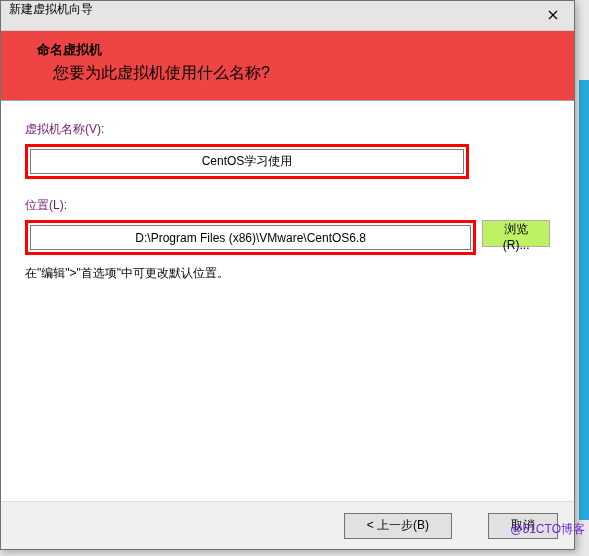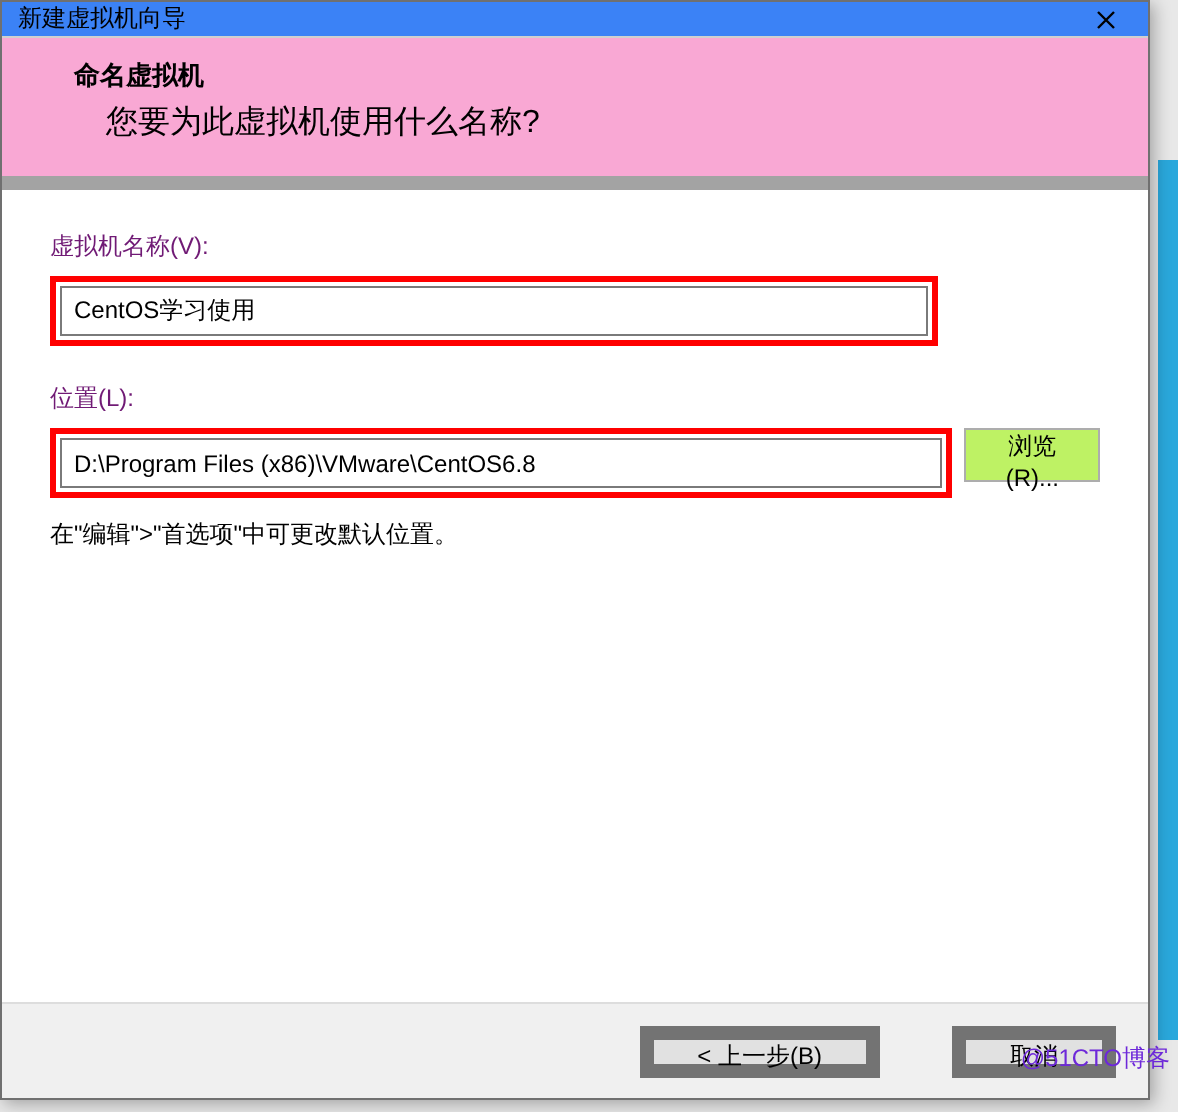--- a/index.html
+++ b/index.html
@@ -15,42 +15,42 @@
       position: absolute;
       left: 0;
       top: 0;
       width: 575px;
       height: 550px;
       background: #fff;
       border: 1px solid #707070;
       box-shadow: 2px 2px 8px rgba(0,0,0,0.3);
     }
     .titlebar {
-      height: 18px;
+      height: 30px;
       display: flex;
-      align-items: center;
+      align-items: flex-start;
       justify-content: space-between;
       padding: 0 0 0 8px;
-      background: #3b82f6;
+      background: #e5e5e5;
       border-bottom: 1px solid #d0d0d0;
     }
     .title-text { font-size: 12px; color: #000; }
     .close-btn {
       width: 42px;
       height: 28px;
       display: flex;
       align-items: center;
       justify-content: center;
       cursor: pointer;
       font-size: 14px;
     }
     .header {
       padding: 10px 20px 16px 36px;
-      background: #f9a8d4;
-      border-bottom: 7px solid #a3a3a3;
+      background: #ef4444;
+      border-bottom: 1px solid #a3a3a3;
     }
     .header-title { font-size: 13px; font-weight: bold; color: #000; margin-bottom: 4px; }
     .header-subtitle { font-size: 16px; color: #000; margin-left: 16px; }
     .content {
       padding: 20px 24px;
       background: #fff;
       height: 392px;
     }
     .field-label { font-size: 12px; color: #701a75; margin-bottom: 6px; display: block; }
     .text-input {
@@ -68,20 +68,21 @@
       width: 444px;
       margin-bottom: 18px;
     }
     .highlight-loc {
       border: 3px solid #ff0000;
       padding: 2px;
       width: 500px;
     }
     .highlight-name .text-input, .highlight-loc .text-input {
       width: 100%;
+      text-align: center;
     }
     .browse-btn {
       height: 27px;
       padding: 0 10px;
       font-size: 12px;
       background: #bef264;
       border: 1px solid #adadad;
       cursor: pointer;
       font-family: inherit;
       margin-left: 6px;
@@ -103,21 +104,21 @@
       align-items: center;
       justify-content: flex-end;
       padding: 0 16px;
       gap: 8px;
     }
     .footer-btn {
       height: 26px;
       padding: 0 22px;
       font-size: 12px;
       background: #e1e1e1;
-      border: 7px solid #737373;
+      border: 1px solid #737373;
       cursor: pointer;
       font-family: inherit;
     }
     .footer-gap { width: 20px; }
     .loc-row { display: flex; align-items: flex-start; }
     .watermark {
       position: absolute;
       right: 4px;
       bottom: 18px;
       color: #6d28d9;

